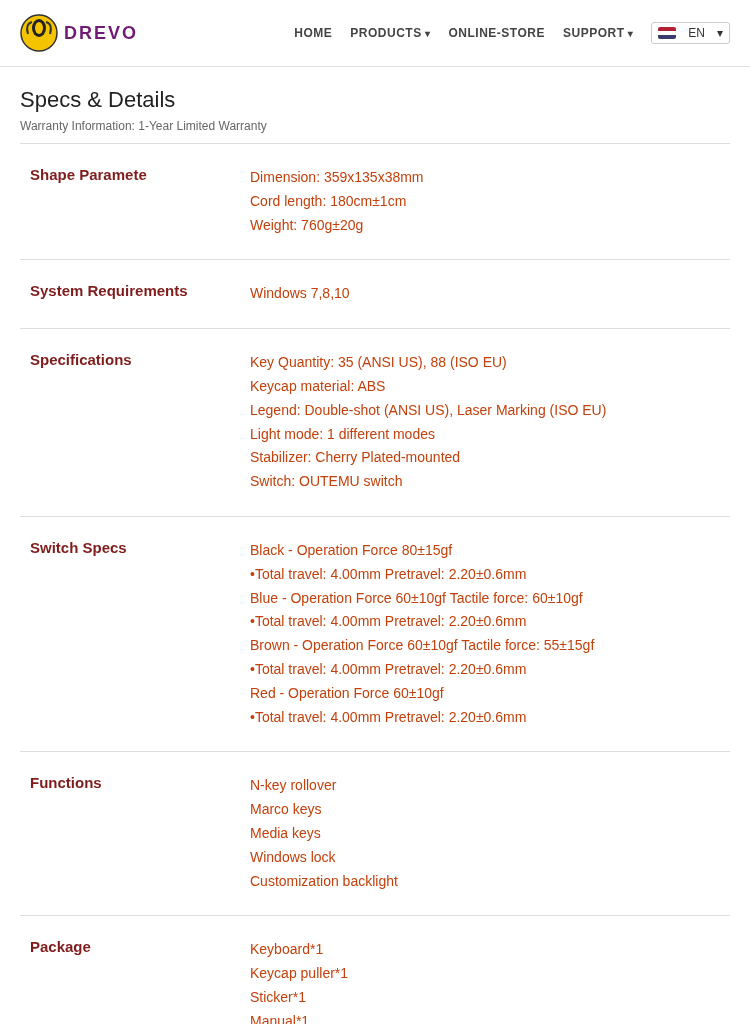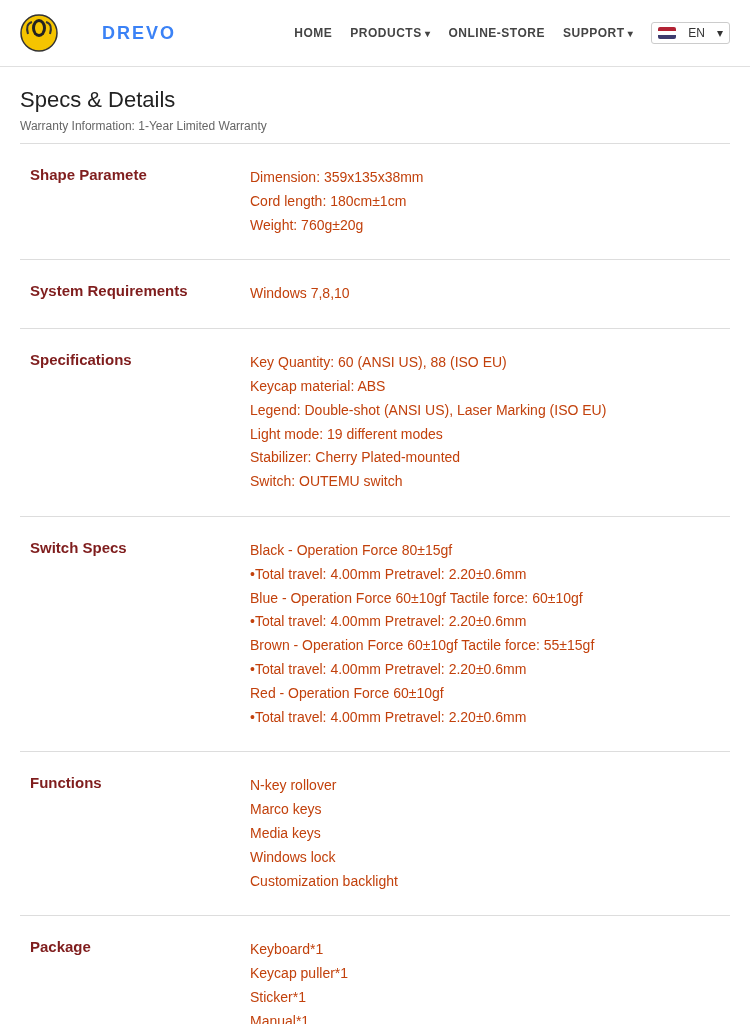--- a/index.html
+++ b/index.html
@@ -26,22 +26,21 @@
       gap: 6px;
     }
     .logo-icon {
       width: 38px;
       height: 38px;
     }
     .logo-text {
       font-size: 18px;
       font-weight: 700;
       letter-spacing: 2px;
-      color: #3b82f6;
-      margin-left: 38px;
+      color: #701a75;
     }
     nav {
       display: flex;
       align-items: center;
       gap: 18px;
     }
     .nav-item {
       font-size: 12px;
       font-weight: 700;
       letter-spacing: 0.5px;
@@ -168,24 +167,24 @@
         </tr>
         <tr>
           <td class="spec-label">System Requirements</td>
           <td class="spec-value">
             <p>Windows 7,8,10</p>
           </td>
         </tr>
         <tr>
           <td class="spec-label">Specifications</td>
           <td class="spec-value">
-            <p>Key Quantity: 60 (ANSI US), 88 (ISO EU)</p>
+            <p>Key Quantity: 35 (ANSI US), 88 (ISO EU)</p>
             <p>Keycap material: ABS</p>
             <p>Legend: Double-shot (ANSI US), Laser Marking (ISO EU)</p>
-            <p>Light mode: 19 different modes</p>
+            <p>Light mode: 1 different modes</p>
             <p>Stabilizer: Cherry Plated-mounted</p>
             <p>Switch: OUTEMU switch</p>
           </td>
         </tr>
         <tr>
           <td class="spec-label">Switch Specs</td>
           <td class="spec-value">
             <p>Black - Operation Force 80±15gf</p>
             <p>•Total travel: 4.00mm Pretravel: 2.20±0.6mm</p>
             <p>Blue - Operation Force 60±10gf   Tactile force: 60±10gf</p>

